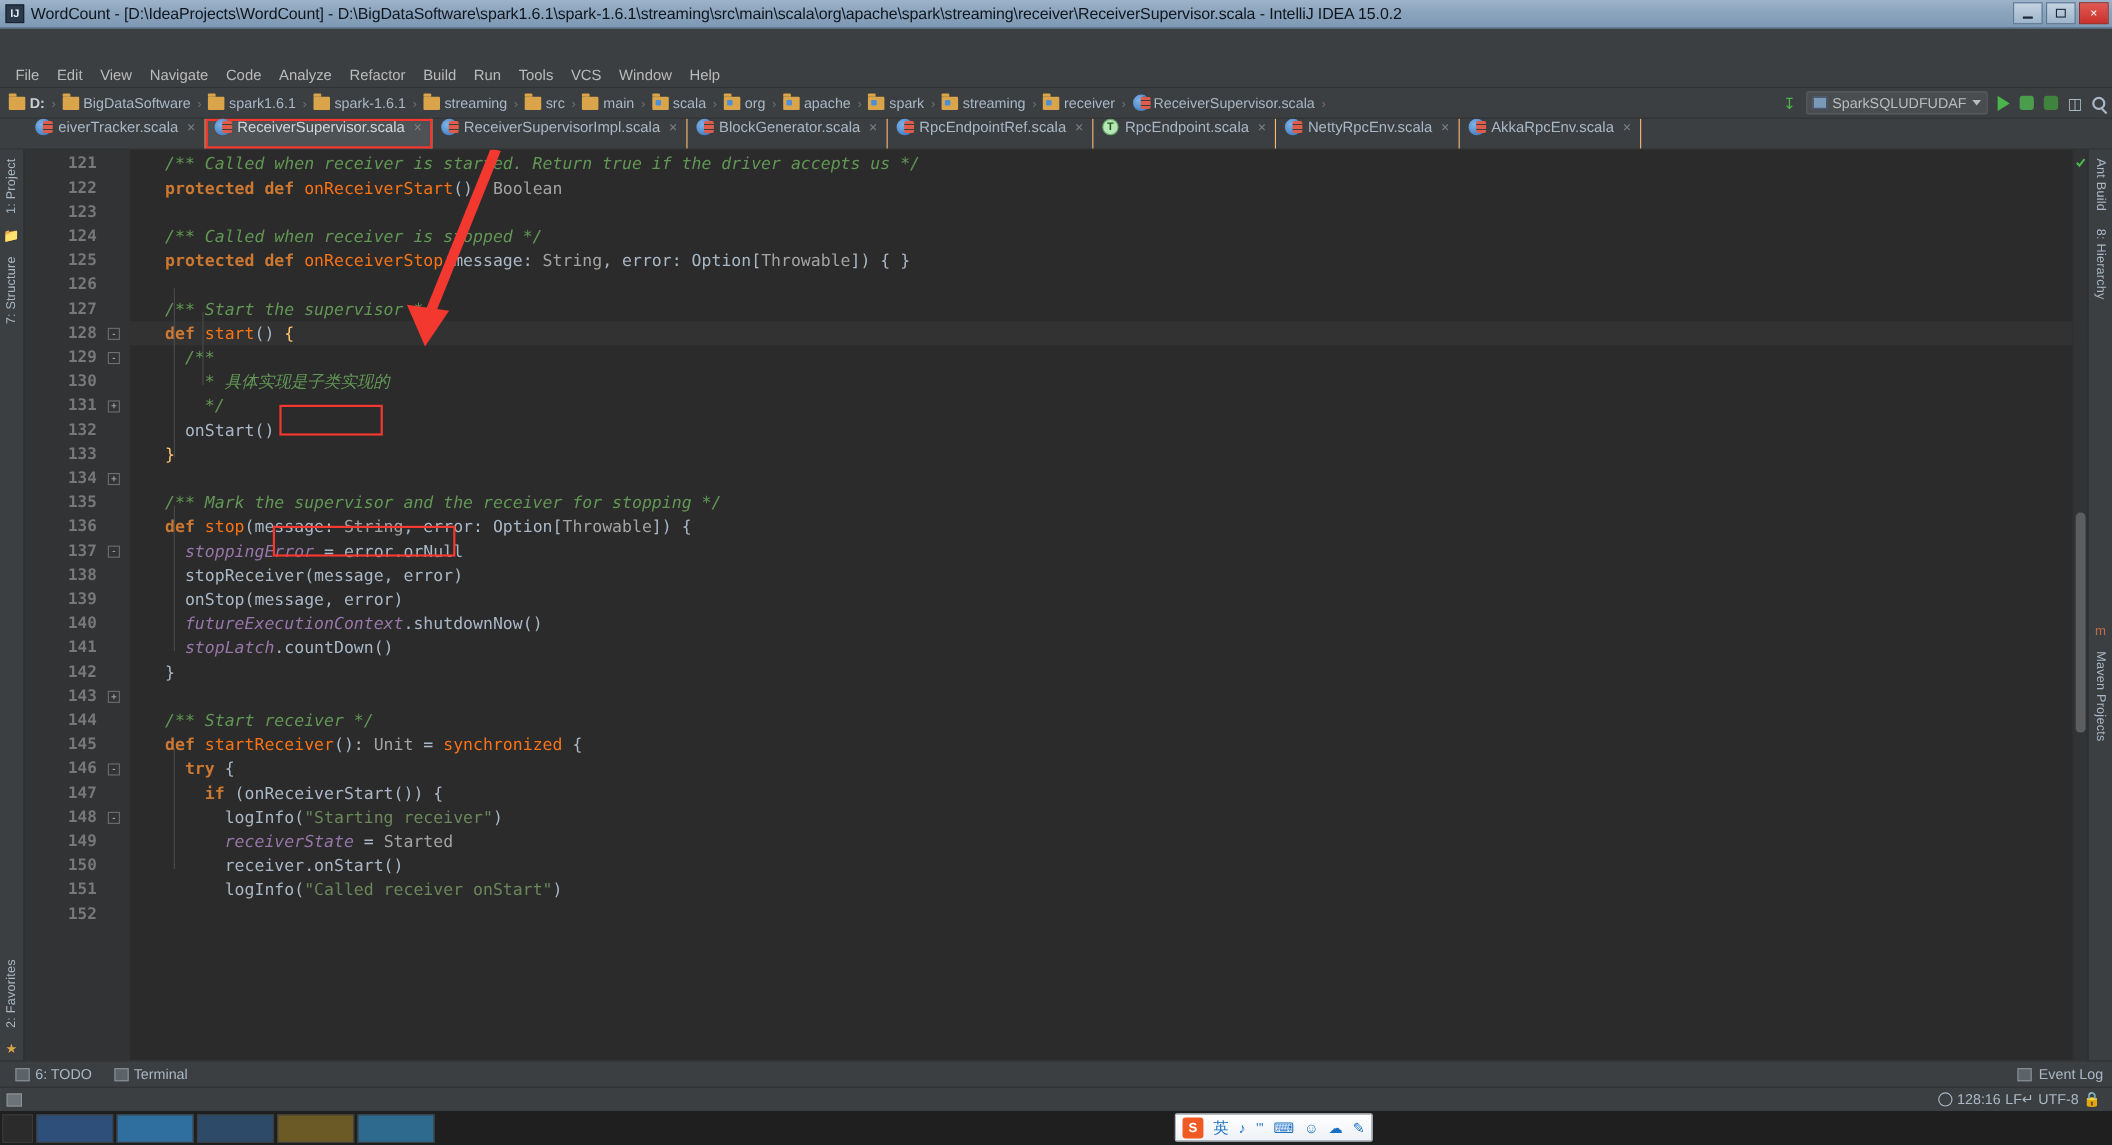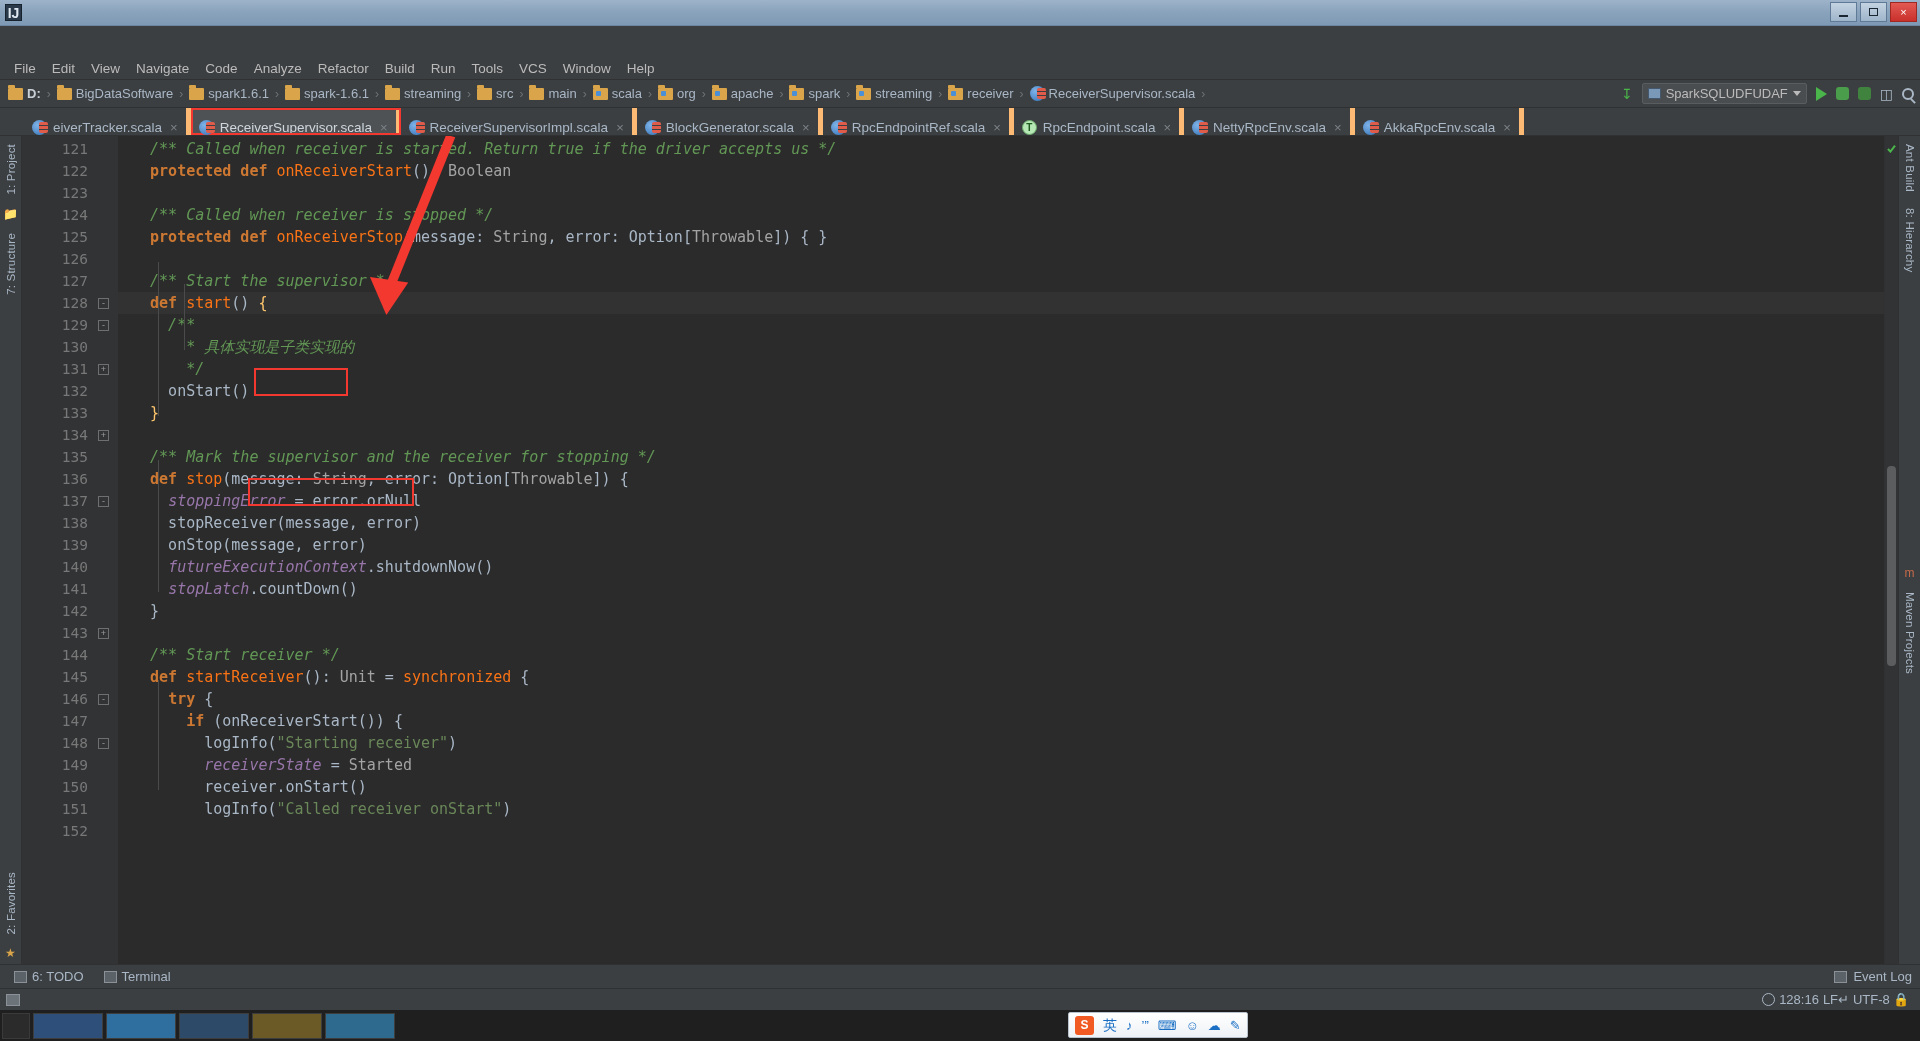--- a/index.html
+++ b/index.html
@@ -16,21 +16,21 @@
     height: 26px; flex: 0 0 26px;
     background: linear-gradient(to bottom, #9db3c9 0%, #8ba4bd 45%, #7e99b5 100%);
     display: flex; align-items: center;
     border-bottom: 1px solid #6d87a3;
     position: relative;
   }
   .title-icon {
     width: 17px; height: 17px; margin-left: 5px; margin-right: 6px;
     background: #2b3a4a; border: 1px solid #16222e;
     display: flex; align-items: center; justify-content: center;
-    color: #dfe8f2; font-size: 14px; font-weight: bold; line-height: 1;
+    color: #dfe8f2; font-size: 10px; font-weight: bold; line-height: 1;
   }
   .title-text {
     color: #10161d; font-size: 14.5px; white-space: nowrap;
     letter-spacing: -0.1px;
   }
   .win-buttons { position: absolute; right: 3px; top: 2px; display: flex; gap: 3px; }
   .win-btn {
     width: 27px; height: 20px; border: 1px solid #5f7a96;
     background: linear-gradient(to bottom,#c3d3e2,#9fb5ca);
     display: flex; align-items: center; justify-content: center;
@@ -105,23 +105,23 @@
   .search-ico { width:12px;height:12px;border:2px solid #a9b7c6;border-radius:50%;position:relative; }
   .search-ico:after{content:'';position:absolute;right:-4px;bottom:-4px;width:6px;height:2px;background:#a9b7c6;transform:rotate(45deg);}
 
   
   .tabsbar {
     height: 28px; flex: 0 0 28px; background: #3c3f41;
     display: flex; align-items: stretch; position: relative;
     border-bottom: 1px solid #2f3133; padding-left: 24px;
   }
   .tab {
-    display: flex; align-items: flex-end; gap: 6px;
+    display: flex; align-items: flex-start; gap: 6px;
     padding: 0 8px; position: relative; cursor: default;
-    border-right: 5px solid #fdba74;
+    border-right: 1px solid #fdba74;
   }
   .tab .tlabel { color: #a9b7c6; font-size: 13.5px; white-space: nowrap; }
   .tab .tclose { color: #7b8288; font-size: 13px; margin-left: 2px; }
   .tab.active { background: #4e5254; }
   .tab.active .tlabel { color: #cfd6dd; }
   .tab.selected-outline { outline: 2px solid #f3382f; outline-offset: -2px; z-index: 3; }
 
   
   .main { flex: 1 1 auto; display: flex; min-height: 0; position: relative; }
 
@@ -141,20 +141,21 @@
   .rail-ico { margin: 4px 0; font-size: 12px; }
 
   
   .editor {
     flex: 1 1 auto; position: relative; background: #2b2b2b;
     display: flex; min-width: 0; overflow: hidden;
   }
   .gutter {
     flex: 0 0 96px; background: #313335; position: relative;
     padding-top: 2px;
+    font-weight: bold;
   }
   .gutter .gline {
     height: 22px; line-height: 22px; text-align: right;
     padding-right: 30px; color: #787878;
     font-family: "DejaVu Sans Mono", monospace; font-size: 14.5px;
   }
   .fold {
     position: absolute; right: 9px; width: 11px; height: 11px;
     border: 1px solid #6d6f71; color: #9a9c9e; font-size: 9px;
     line-height: 9px; text-align: center; background: #313335;
@@ -232,20 +233,21 @@
   .ime-logo { width: 19px; height: 19px; background: #f15a22; border-radius: 3px; color:#fff; font-size:12px; display:flex;align-items:center;justify-content:center; font-weight:bold;}
   .ime-g { color: #1a6fc4; font-size: 13px; line-height: 1; }
 </style>
 </head>
 <body>
 
 <div class="app">
 
   <div class="titlebar">
     <div class="title-icon">IJ</div>
+    <div class="title-text">WordCount - [D:\IdeaProjects\WordCount] - D:\BigDataSoftware\spark1.6.1\spark-1.6.1\streaming\src\main\scala\org\apache\spark\streaming\receiver\ReceiverSupervisor.scala - IntelliJ IDEA 15.0.2</div>
     <div class="win-buttons">
       <div class="win-btn">
           <div class="glyph-min"></div>
         </div>
       <div class="win-btn">
           <div class="glyph-max"></div>
         </div>
       <div class="win-btn close">×</div>
     </div>
   </div>

